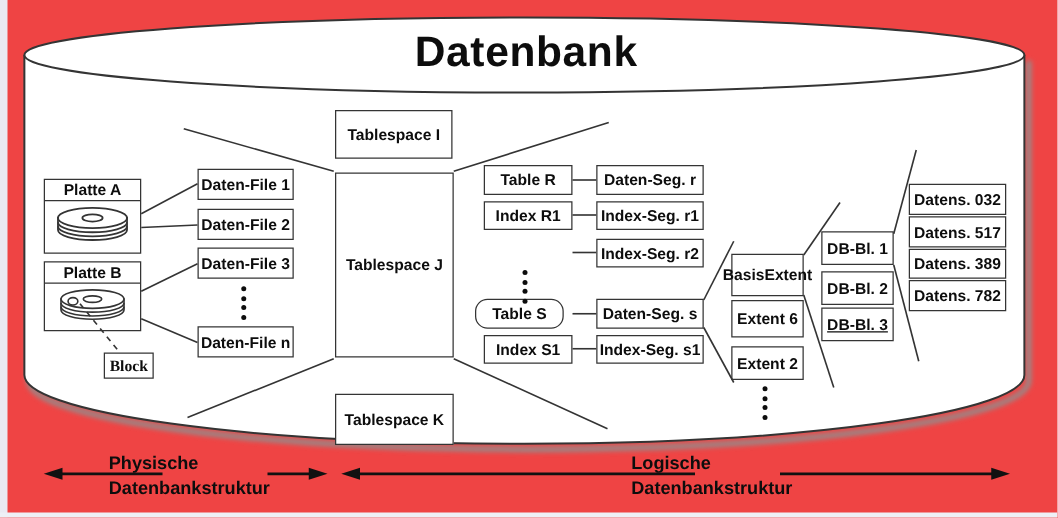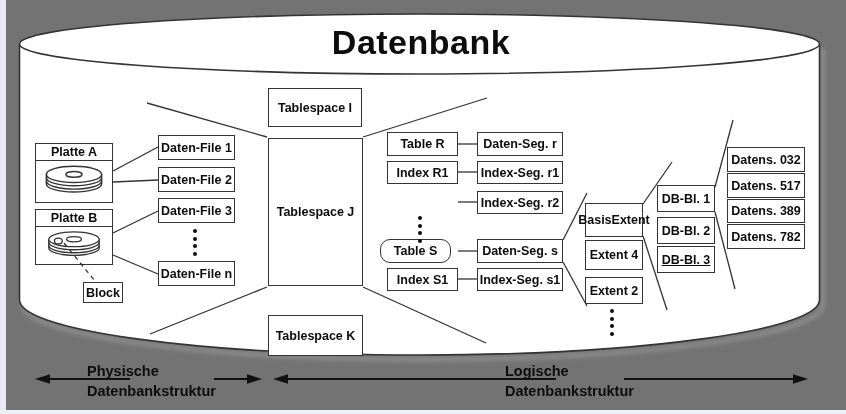--- a/index.html
+++ b/index.html
@@ -1,18 +1,18 @@
 <!DOCTYPE html>
 <html><head>
 <meta charset="utf-8">
 <style>
   html,body { margin:0; padding:0; background:#f2f2f6; }
   #canvas {
     position:relative; width:846px; height:414px; overflow:hidden;
-    background:#737373;
+    background:#ef4444;
     font-family:"Liberation Sans", sans-serif;
     color:#0d0d0d;
   }
   .edge-left  { position:absolute; left:0; top:0; width:6px; height:414px; background:#eaeaf2; }
   .edge-bottom{ position:absolute; left:0; top:410px; width:846px; height:4px; background:#eef0f6; }
   svg.layer { position:absolute; left:0; top:0; }
   #connectors { pointer-events:none; z-index:4; }
   #cyl { z-index:0; }
   .bx {
     position:absolute; box-sizing:border-box; z-index:2;
@@ -75,21 +75,21 @@
         <path d="M10,13 v10 a29,8.5 0 0 0 58,0 v-10 z"></path>
         <path d="M10,16.5 a29,8.5 0 0 0 58,0" fill="none"></path>
         <path d="M10,20 a29,8.5 0 0 0 58,0" fill="none"></path>
         <ellipse cx="39" cy="13" rx="29" ry="8.5"></ellipse>
         <ellipse cx="39" cy="13" rx="8.5" ry="3"></ellipse>
         <ellipse cx="21" cy="15" rx="4.5" ry="3.4"></ellipse>
       </g>
     </svg>
   </div>
 
-  <div class="bx" style="left:83px; top:282px; width:40px; height:21px;">Block</div>
+  <div class="bx" style="left:83px; top:282px; width:40px; height:21px;font-family:Liberation Serif, serif;">Block</div>
 
   <div class="bx" style="left:158px; top:135px; width:77px; height:25px;">Daten-File 1</div>
   <div class="bx" style="left:158px; top:167px; width:77px; height:25px;">Daten-File 2</div>
   <div class="bx" style="left:158px; top:198px; width:77px; height:25px;">Daten-File 3</div>
   <div class="bx" style="left:158px; top:261px; width:77px; height:25px;">Daten-File n</div>
 
   <div class="dots" style="left:193px; top:229px;">
     <i></i>
       <i></i>
       <i></i>
@@ -115,21 +115,21 @@
   <div class="bx" style="left:477px; top:132px; width:86px; height:24px;">Daten-Seg. r</div>
   <div class="bx" style="left:477px; top:161px; width:86px; height:23px;">Index-Seg. r1</div>
   <div class="bx" style="left:477px; top:191px; width:86px; height:23px;">Index-Seg. r2</div>
   <div class="bx" style="left:477px; top:239px; width:86px; height:24px;">Daten-Seg. s</div>
   <div class="bx" style="left:477px; top:268px; width:86px; height:23px;">Index-Seg. s1</div>
 
   <div class="bx two-line" style="left:585px; top:203px; width:58px; height:34px;">
     <span>Basis</span>
     <span>Extent</span>
   </div>
-  <div class="bx" style="left:585px; top:240px; width:58px; height:30px;">Extent 4</div>
+  <div class="bx" style="left:585px; top:240px; width:58px; height:30px;">Extent 6</div>
   <div class="bx" style="left:585px; top:277px; width:58px; height:27px;">Extent 2</div>
 
   <div class="dots" style="left:610px; top:309px;">
     <i></i>
       <i></i>
       <i></i>
       <i></i>
   </div>
 
   <div class="bx" style="left:657px; top:185px; width:58px; height:27px;">DB-Bl. 1</div>

